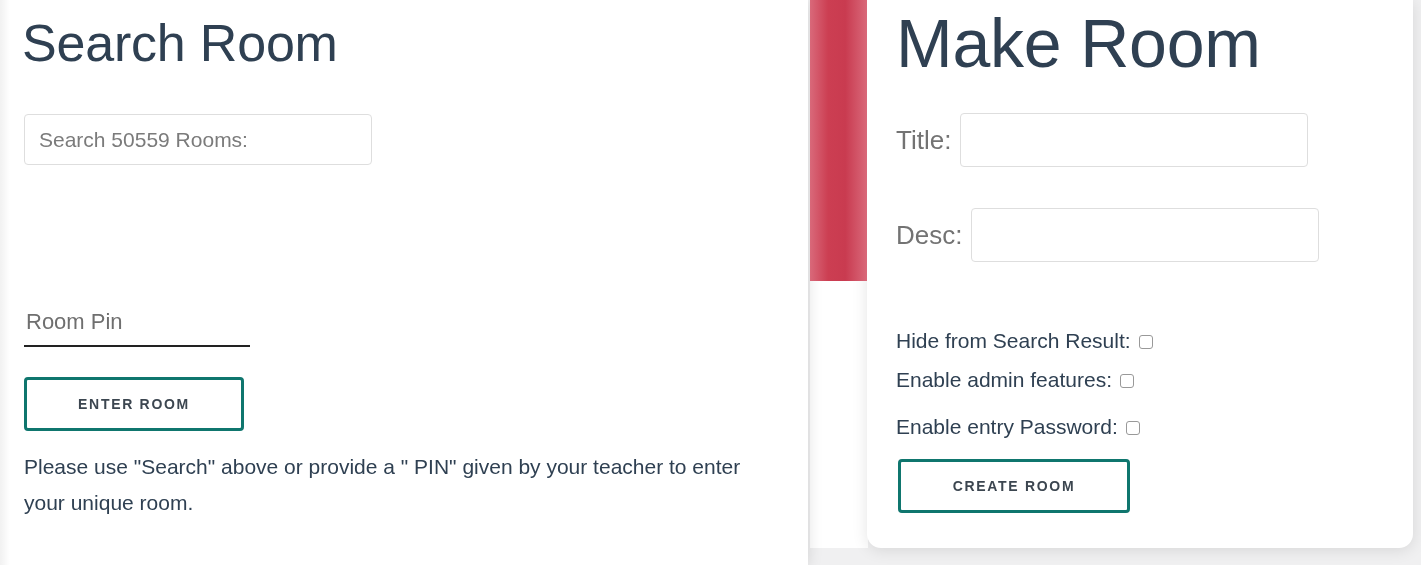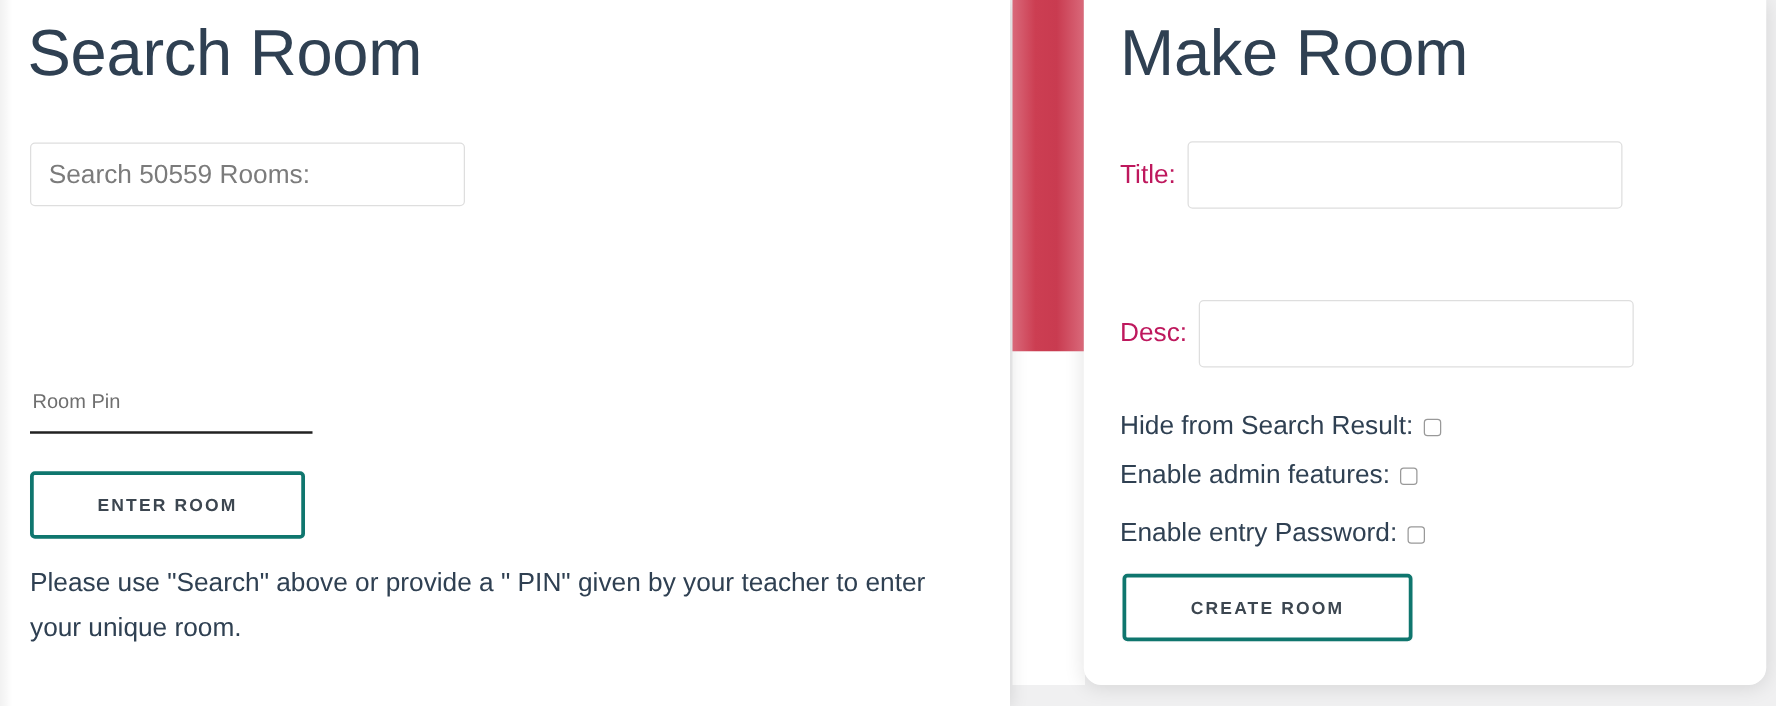--- a/index.html
+++ b/index.html
@@ -83,21 +83,21 @@
     position: absolute;
     left: 24px;
     top: 303px;
     width: 226px;
     height: 44px;
     box-sizing: border-box;
     border: none;
     border-bottom: 2px solid #222;
     background: transparent;
     font-family: "Liberation Sans", sans-serif;
-    font-size: 16px;
+    font-size: 22px;
     color: #737373;
     padding: 0 2px 4px 2px;
     outline: none;
     border-radius: 0;
   }
   #room-pin-input::placeholder { color: #6f6f6f; opacity: 1; }
 
   .flat-button {
     position: absolute;
     box-sizing: border-box;
@@ -165,52 +165,52 @@
     width: 58px;
     height: 267px;
     background: #ffffff;
     z-index: 1;
   }
 
   #make-room-title {
     position: absolute;
     left: 896px;
     top: 11px;
-    font-size: 52px;
+    font-size: 68px;
     line-height: 64px;
     z-index: 5;
   }
 
   .field-row {
     position: absolute;
     display: flex;
     align-items: center;
     z-index: 5;
   }
   .field-label {
-    font-size: 21px;
-    color: #be185d;
+    font-size: 26px;
+    color: #737373;
     white-space: nowrap;
   }
   .text-input {
     box-sizing: border-box;
     border: 1px solid #dedede;
     border-radius: 4px;
     background: #ffffff;
     font-family: "Liberation Sans", sans-serif;
     font-size: 20px;
     color: #444;
     padding: 0 12px;
     outline: none;
   }
 
   #title-row { left: 896px; top: 113px; }
   #title-row .text-input { width: 348px; height: 54px; margin-left: 9px; }
 
-  #desc-row { left: 896px; top: 208px; margin-top: 32px; }
+  #desc-row { left: 896px; top: 208px; }
   #desc-row .text-input { width: 348px; height: 54px; margin-left: 9px; }
 
   .check-row {
     position: absolute;
     display: flex;
     align-items: center;
     z-index: 5;
   }
   .check-label {
     font-size: 21px;

